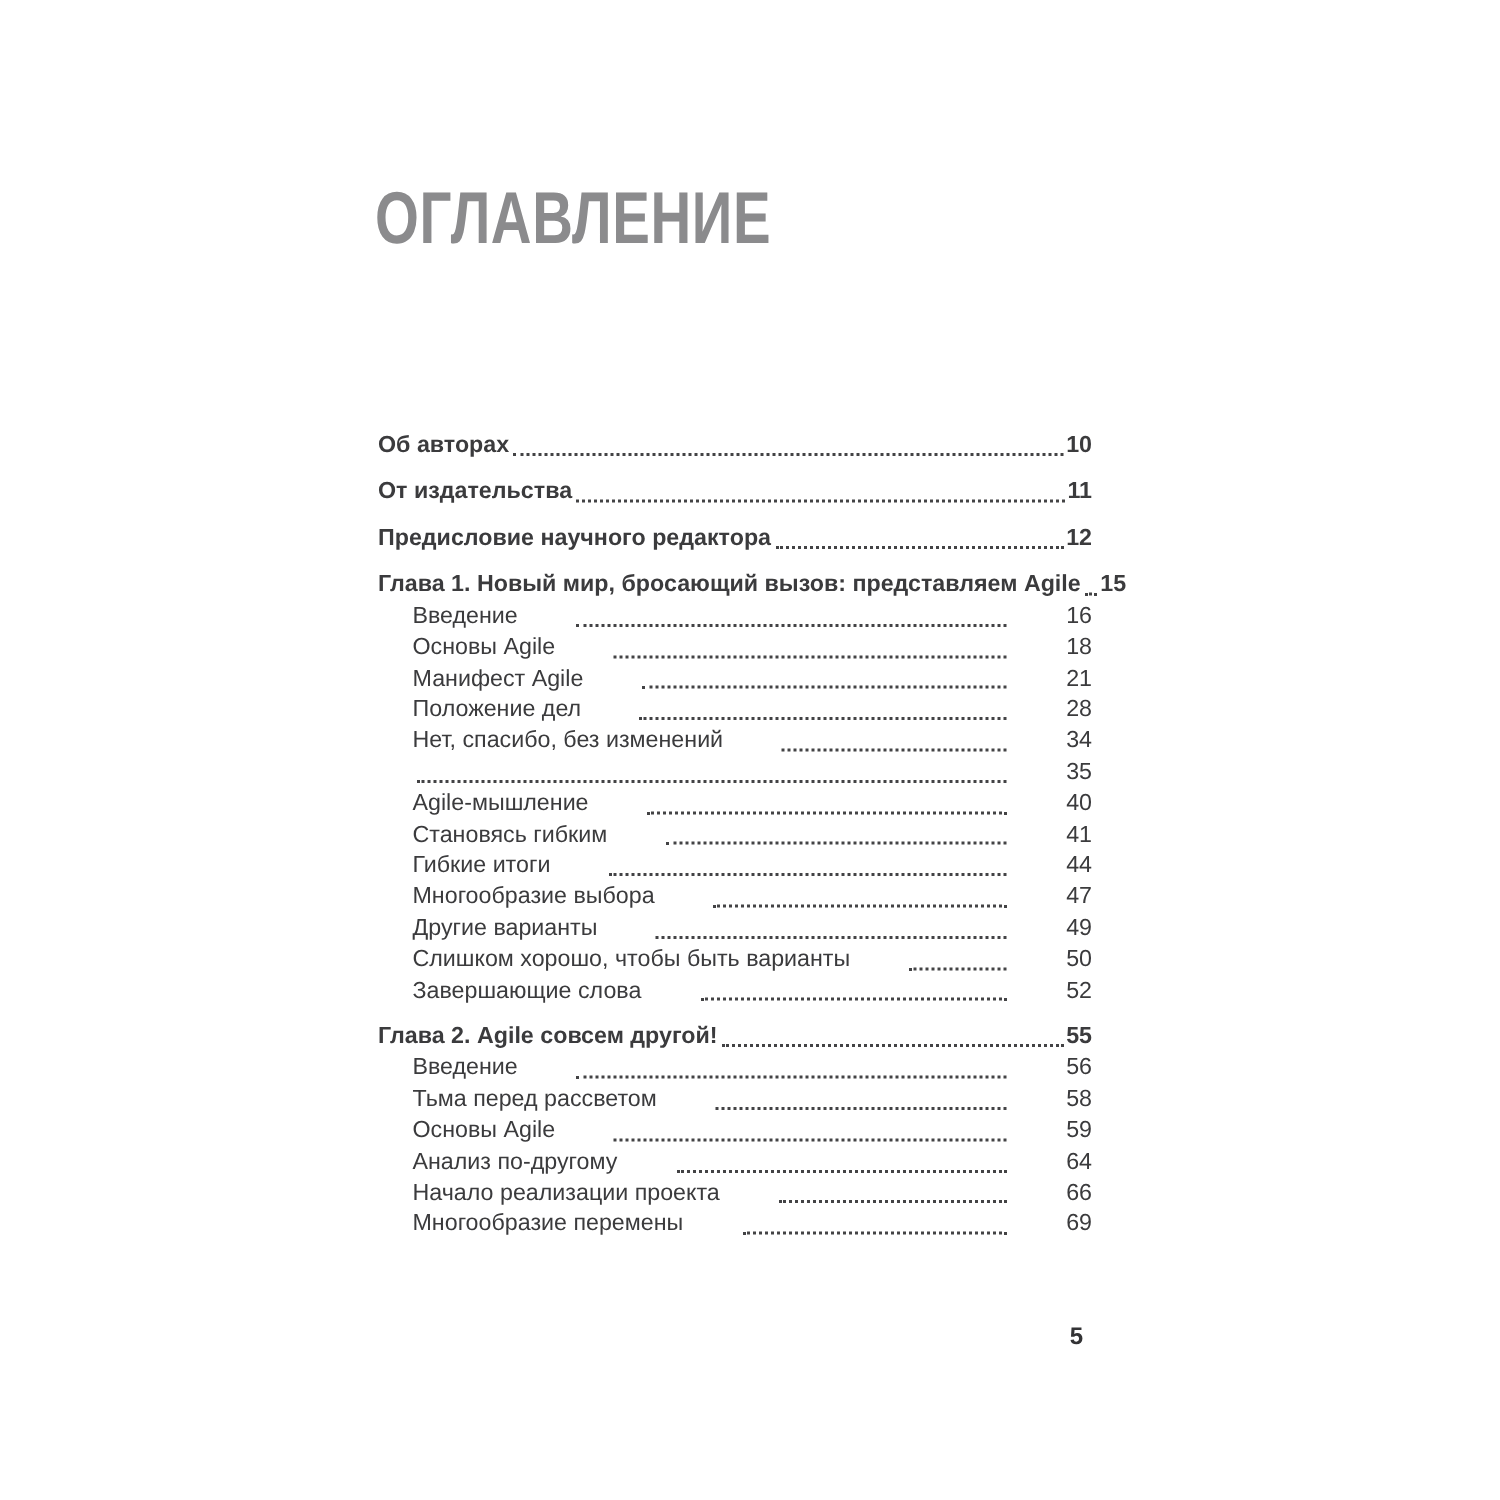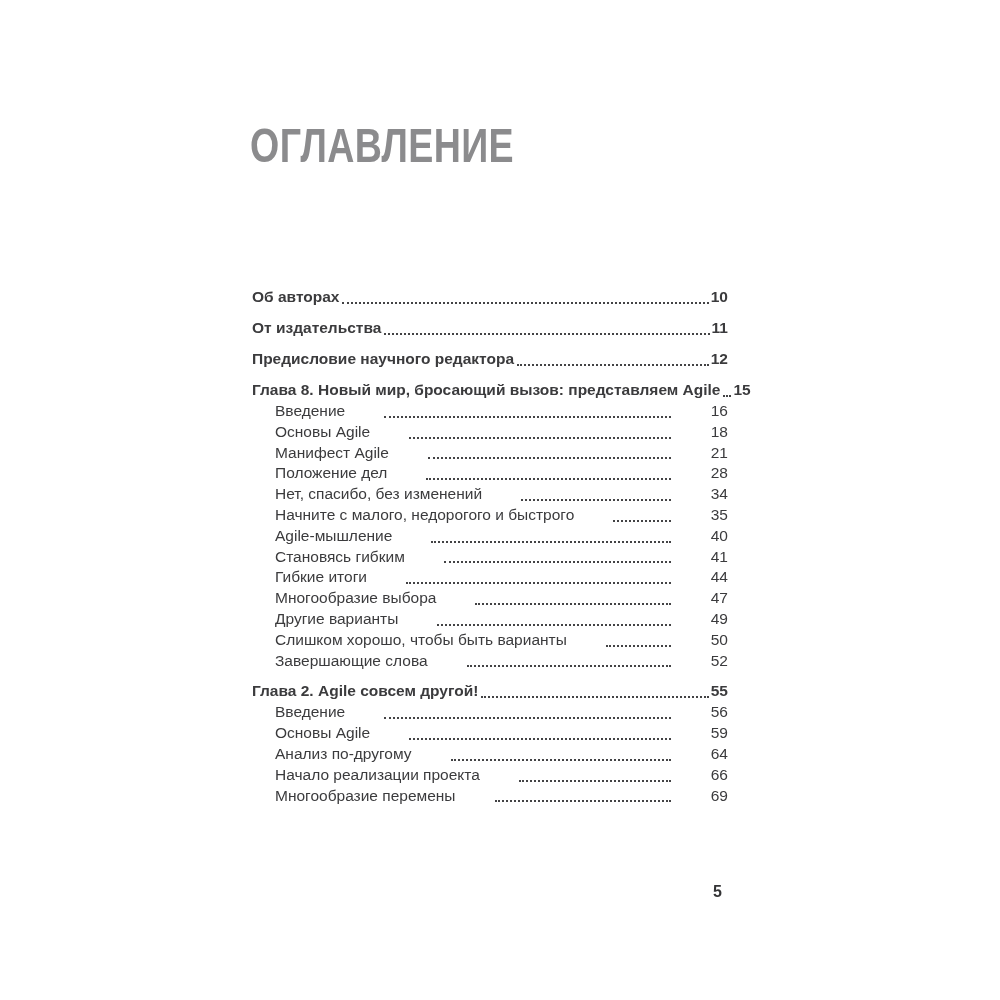--- a/index.html
+++ b/index.html
@@ -101,21 +101,21 @@
     <span class="toc-page">11</span>
   </div>
 
   <div class="toc-row head">
     <span class="toc-label">Предисловие научного редактора</span>
     <span class="dot-leader"></span>
     <span class="toc-page">12</span>
   </div>
 
   <div class="toc-row head">
-    <span class="toc-label">Глава 8. Новый мир, бросающий вызов: представляем Agile</span>
+    <span class="toc-label">Глава 1. Новый мир, бросающий вызов: представляем Agile</span>
     <span class="dot-leader"></span>
     <span class="toc-page">15</span>
   </div>
 
   <div class="toc-row sub">
     <span class="toc-label">Введение</span>
     <span class="dot-leader"></span>
     <span class="toc-page">16</span>
   </div>
 
@@ -138,21 +138,20 @@
   </div>
 
 
   <div class="toc-row sub">
     <span class="toc-label">Нет, спасибо, без изменений</span>
     <span class="dot-leader"></span>
     <span class="toc-page">34</span>
   </div>
 
   <div class="toc-row sub">
-    <span class="toc-label">Начните с малого, недорогого и быстрого</span>
     <span class="dot-leader"></span>
     <span class="toc-page">35</span>
   </div>
 
   <div class="toc-row sub">
     <span class="toc-label">Agile-мышление</span>
     <span class="dot-leader"></span>
     <span class="toc-page">40</span>
   </div>
 
@@ -197,20 +196,25 @@
     <span class="dot-leader"></span>
     <span class="toc-page">55</span>
   </div>
 
   <div class="toc-row sub">
     <span class="toc-label">Введение</span>
     <span class="dot-leader"></span>
     <span class="toc-page">56</span>
   </div>
 
+  <div class="toc-row sub">
+    <span class="toc-label">Тьма перед рассветом</span>
+    <span class="dot-leader"></span>
+    <span class="toc-page">58</span>
+  </div>
 
   <div class="toc-row sub">
     <span class="toc-label">Основы Agile</span>
     <span class="dot-leader"></span>
     <span class="toc-page">59</span>
   </div>
 
   <div class="toc-row sub">
     <span class="toc-label">Анализ по-другому</span>
     <span class="dot-leader"></span>

